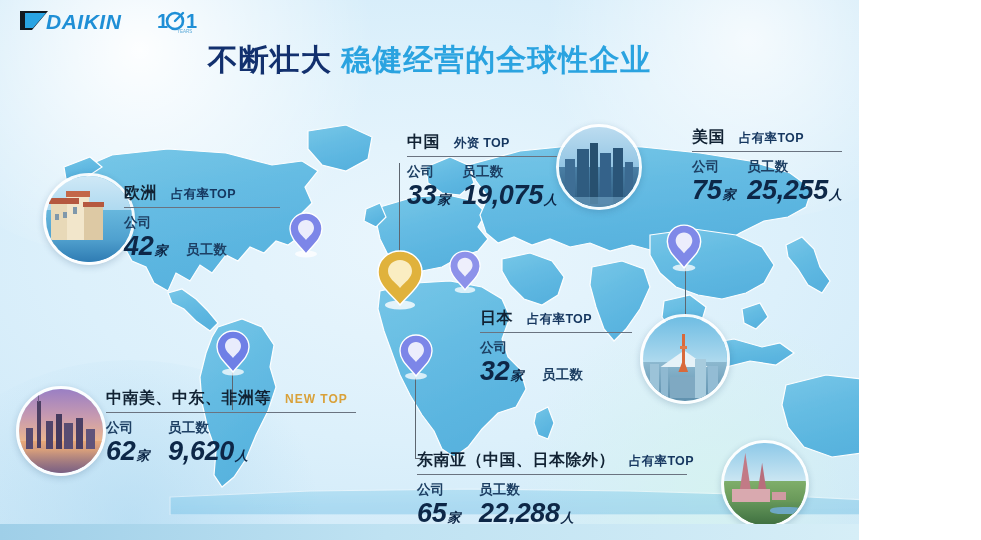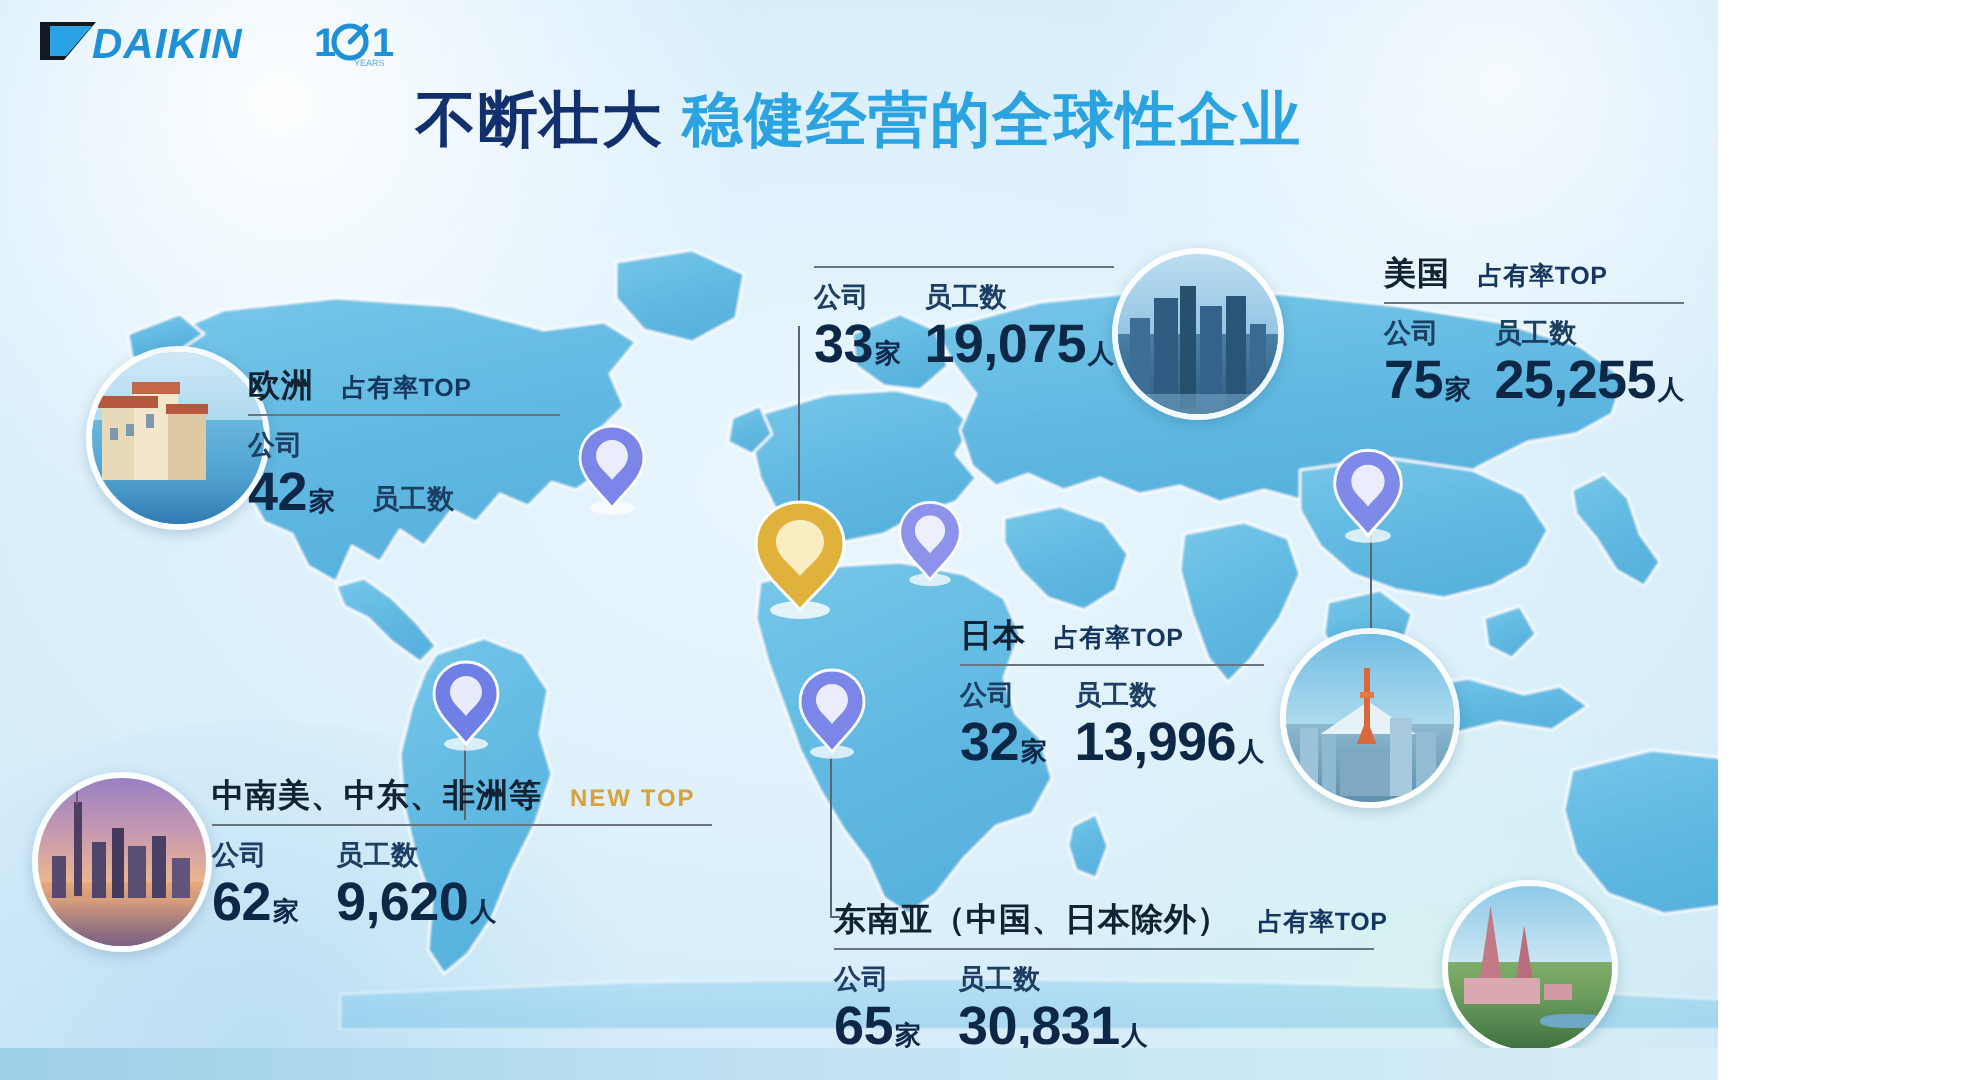--- a/index.html
+++ b/index.html
@@ -99,20 +99,21 @@
   }
   .blk-body { display: flex; align-items: flex-end; }
   .metric { display: flex; flex-direction: column; }
   .metric-label {
     font-size: 13.5px; color: #1d3f63; font-weight: bold;
     margin-bottom: 1px; letter-spacing: 0.3px;
   }
   .metric-value {
     font-size: 27px; font-weight: bold; color: #0d2747; line-height: 1;
     letter-spacing: -0.3px;
+    font-style: italic;
   }
   .metric-value .unit {
     font-size: 13px; font-weight: bold; margin-left: 1px; letter-spacing: 0;
   }
 
   
   #footer-note {
     position: absolute; left: 6px; bottom: 4px; z-index: 40;
     font-size: 8px; color: #0d2a52; font-weight: bold;
     letter-spacing: 0.2px; white-space: nowrap;
@@ -365,20 +366,24 @@
         <span class="metric-label">公司</span>
         <span class="metric-value"><span>42</span><span class="unit">家</span></span>
       </div>
       <div class="metric">
         <span class="metric-label">员工数</span>
       </div>
     </div>
   </div>
 
   <div class="block" style="left:407px; top:132px; width:150px;">
+    <div class="blk-head">
+      <span class="blk-region">中国</span>
+      <span class="blk-tag">外资 TOP</span>
+    </div>
     <div class="blk-rule"></div>
     <div class="blk-body">
       <div class="metric" style="width:62px;">
         <span class="metric-label">公司</span>
         <span class="metric-value"><span>33</span><span class="unit">家</span></span>
       </div>
       <div class="metric">
         <span class="metric-label">员工数</span>
         <span class="metric-value"><span>19,075</span><span class="unit">人</span></span>
       </div>
@@ -409,39 +414,38 @@
       <span class="blk-tag">占有率TOP</span>
     </div>
     <div class="blk-rule"></div>
     <div class="blk-body">
       <div class="metric" style="width:62px;">
         <span class="metric-label">公司</span>
         <span class="metric-value"><span>32</span><span class="unit">家</span></span>
       </div>
       <div class="metric">
         <span class="metric-label">员工数</span>
-        <span class="metric-value"><span>13,996</span><span class="unit">人</span></span>
       </div>
     </div>
   </div>
 
   <div class="block" style="left:417px; top:450px; width:270px;">
     <div class="blk-head">
       <span class="blk-region">东南亚（中国、日本除外）</span>
       <span class="blk-tag">占有率TOP</span>
     </div>
     <div class="blk-rule"></div>
     <div class="blk-body">
       <div class="metric" style="width:62px;">
         <span class="metric-label">公司</span>
         <span class="metric-value"><span>65</span><span class="unit">家</span></span>
       </div>
       <div class="metric">
         <span class="metric-label">员工数</span>
-        <span class="metric-value"><span>30,831</span><span class="unit">人</span></span>
+        <span class="metric-value"><span>22,288</span><span class="unit">人</span></span>
       </div>
     </div>
   </div>
 
   <div class="block" style="left:106px; top:388px; width:250px;">
     <div class="blk-head">
       <span class="blk-region">中南美、中东、非洲等</span>
       <span class="blk-tag new">NEW TOP</span>
     </div>
     <div class="blk-rule"></div>

